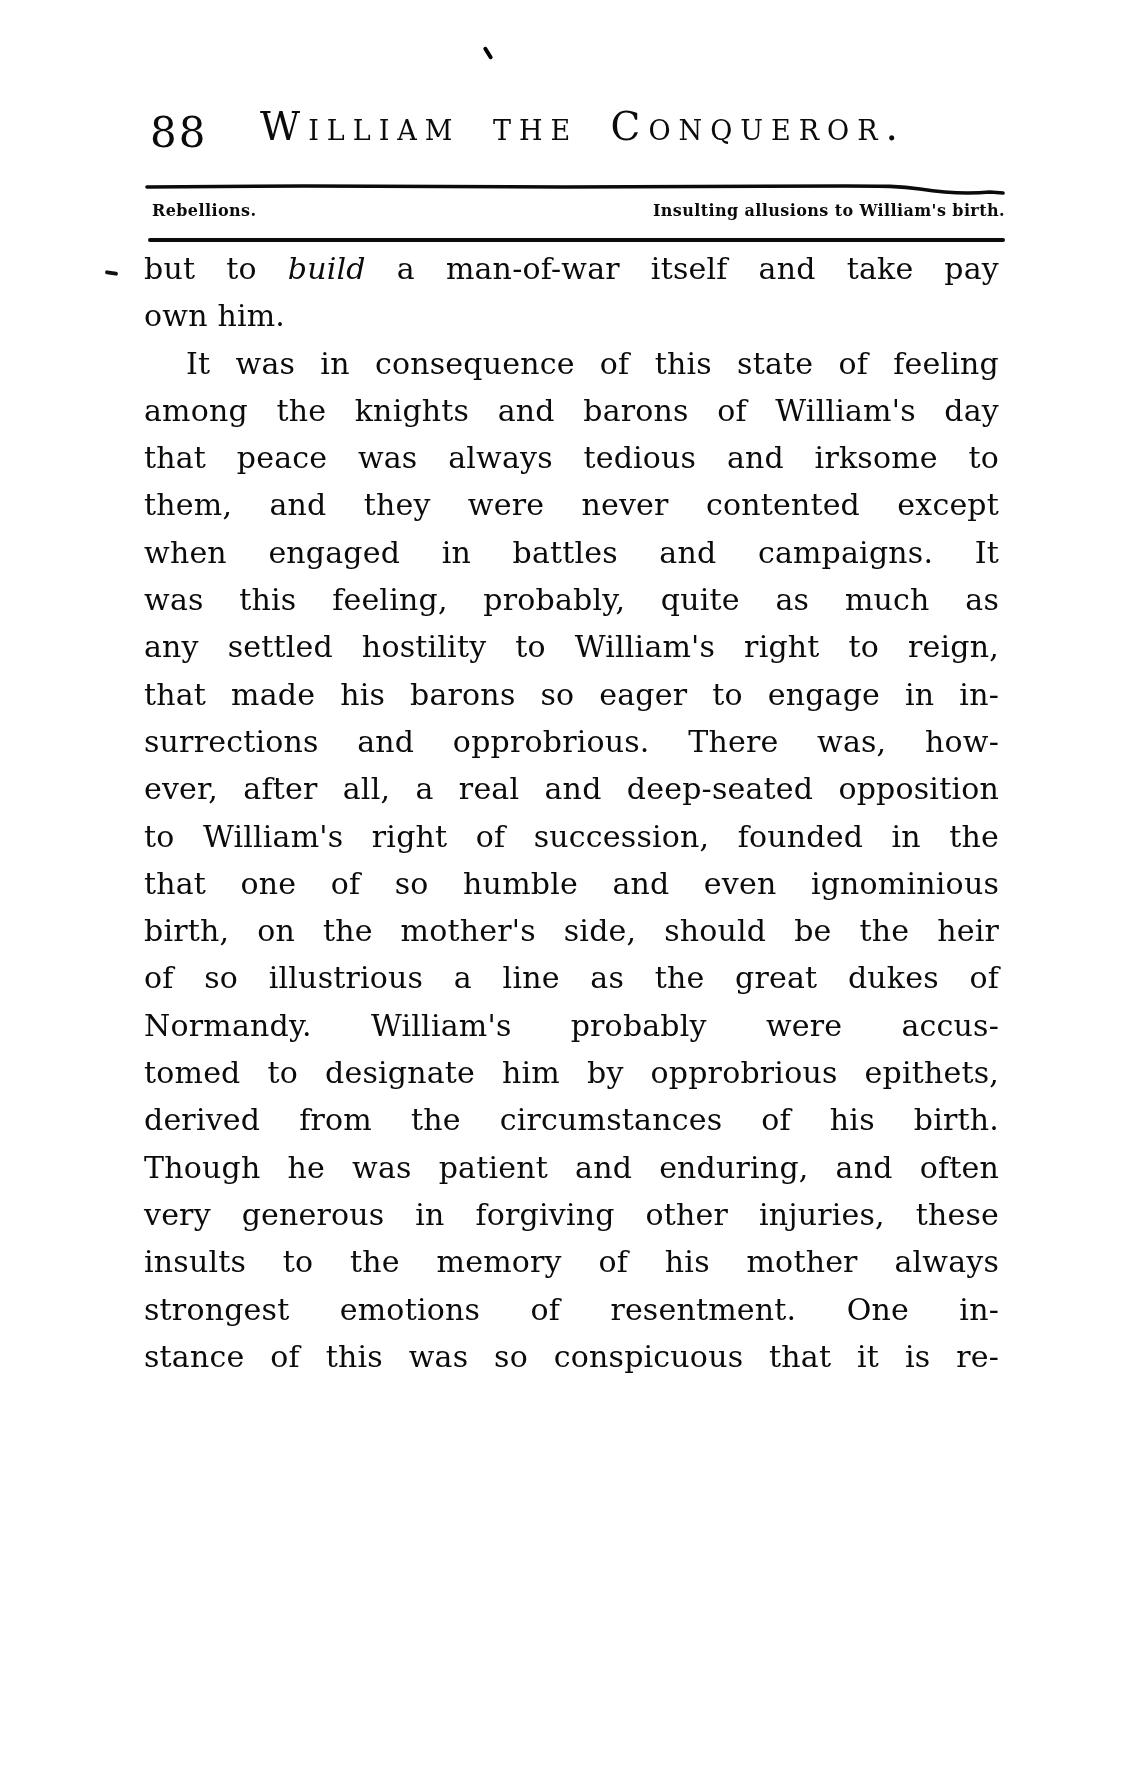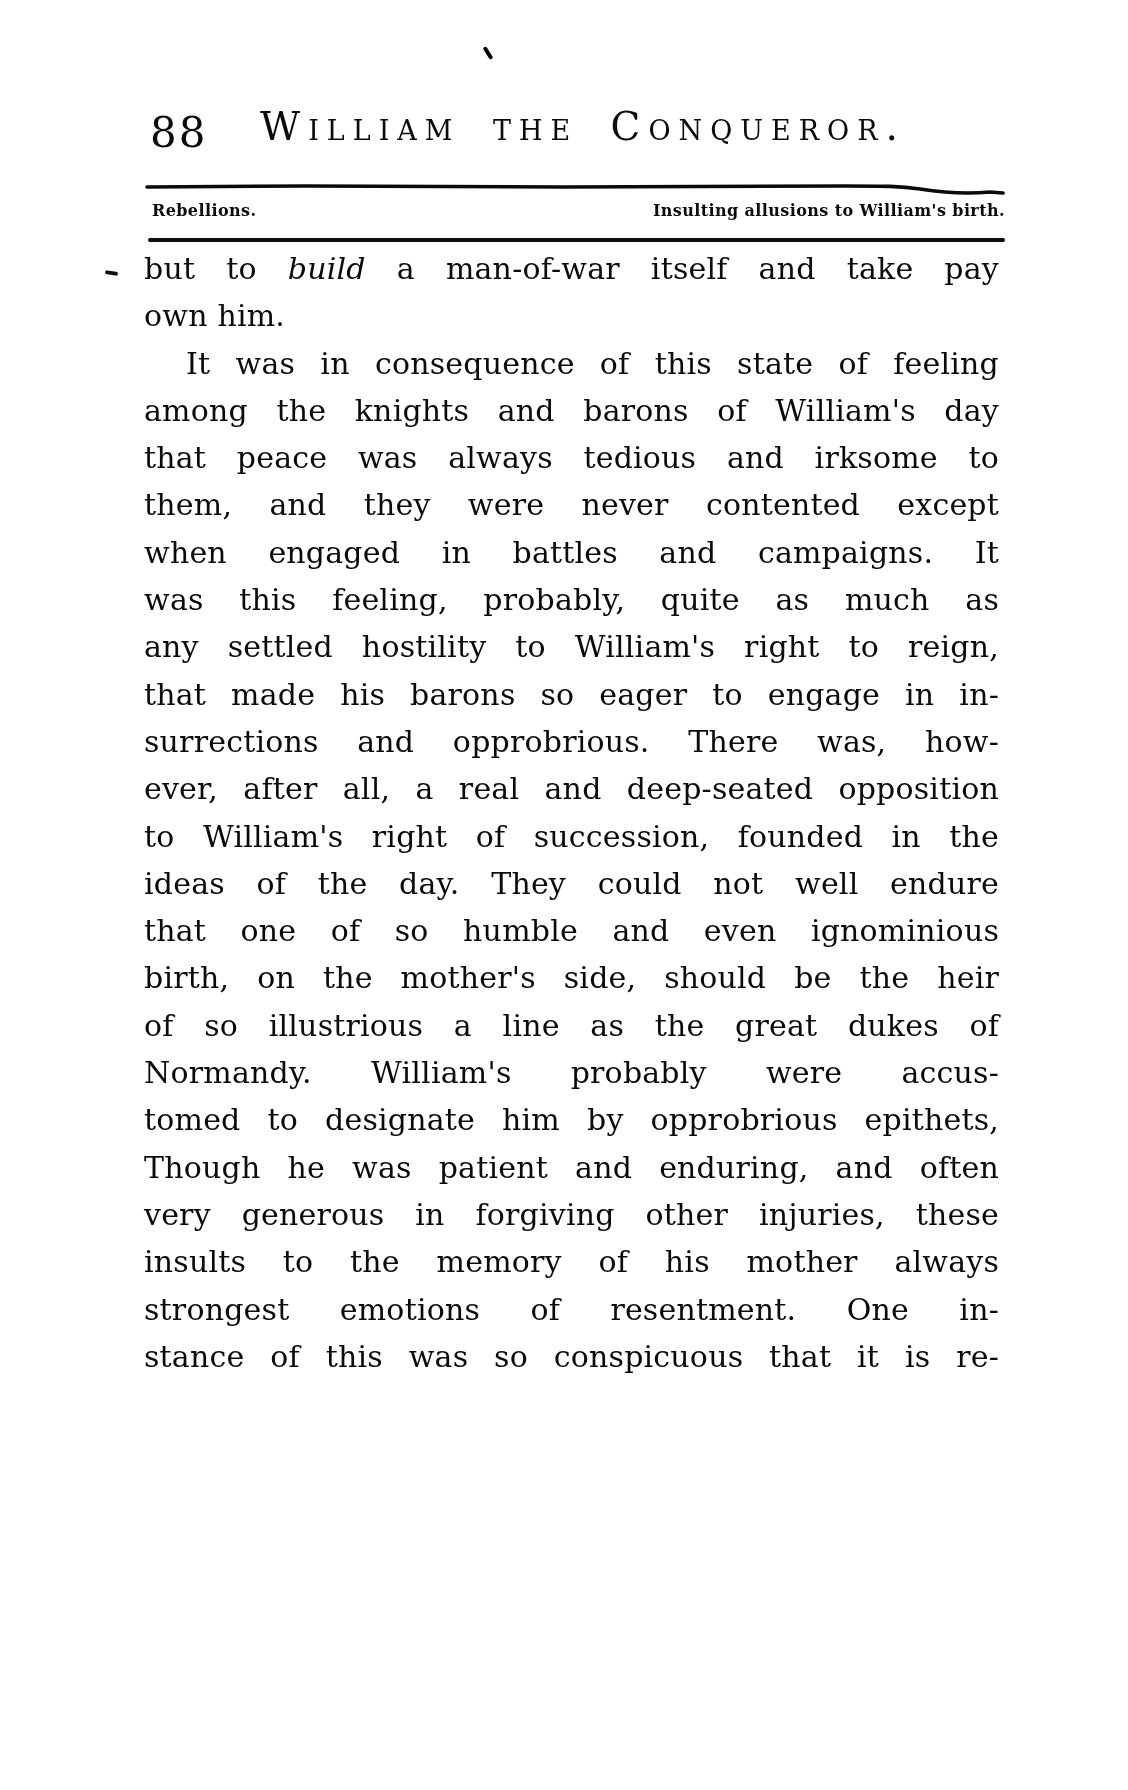--- a/index.html
+++ b/index.html
@@ -150,26 +150,26 @@
     <div class="line">among the knights and barons of William's day</div>
     <div class="line">that peace was always tedious and irksome to</div>
     <div class="line">them, and they were never contented except</div>
     <div class="line">when engaged in battles and campaigns. It</div>
     <div class="line">was this feeling, probably, quite as much as</div>
     <div class="line">any settled hostility to William's right to reign,</div>
     <div class="line">that made his barons so eager to engage in in-</div>
     <div class="line">surrections and opprobrious. There was, how-</div>
     <div class="line">ever, after all, a real and deep-seated opposition</div>
     <div class="line">to William's right of succession, founded in the</div>
-    <div class="line">ideas of the day. They could not well endure</div>
     <div class="line">that one of so humble and even ignominious</div>
     <div class="line">birth, on the mother's side, should be the heir</div>
     <div class="line">of so illustrious a line as the great dukes of</div>
     <div class="line">Normandy. William's probably were accus-</div>
     <div class="line">tomed to designate him by opprobrious epithets,</div>
+    <div class="line">derived from the circumstances of his birth.</div>
     <div class="line">Though he was patient and enduring, and often</div>
     <div class="line">very generous in forgiving other injuries, these</div>
     <div class="line">insults to the memory of his mother always</div>
     <div class="line">strongest emotions of resentment. One in-</div>
     <div class="line">stance of this was so conspicuous that it is re-</div>
   </main>
 
 </div>
 
 </body></html>

